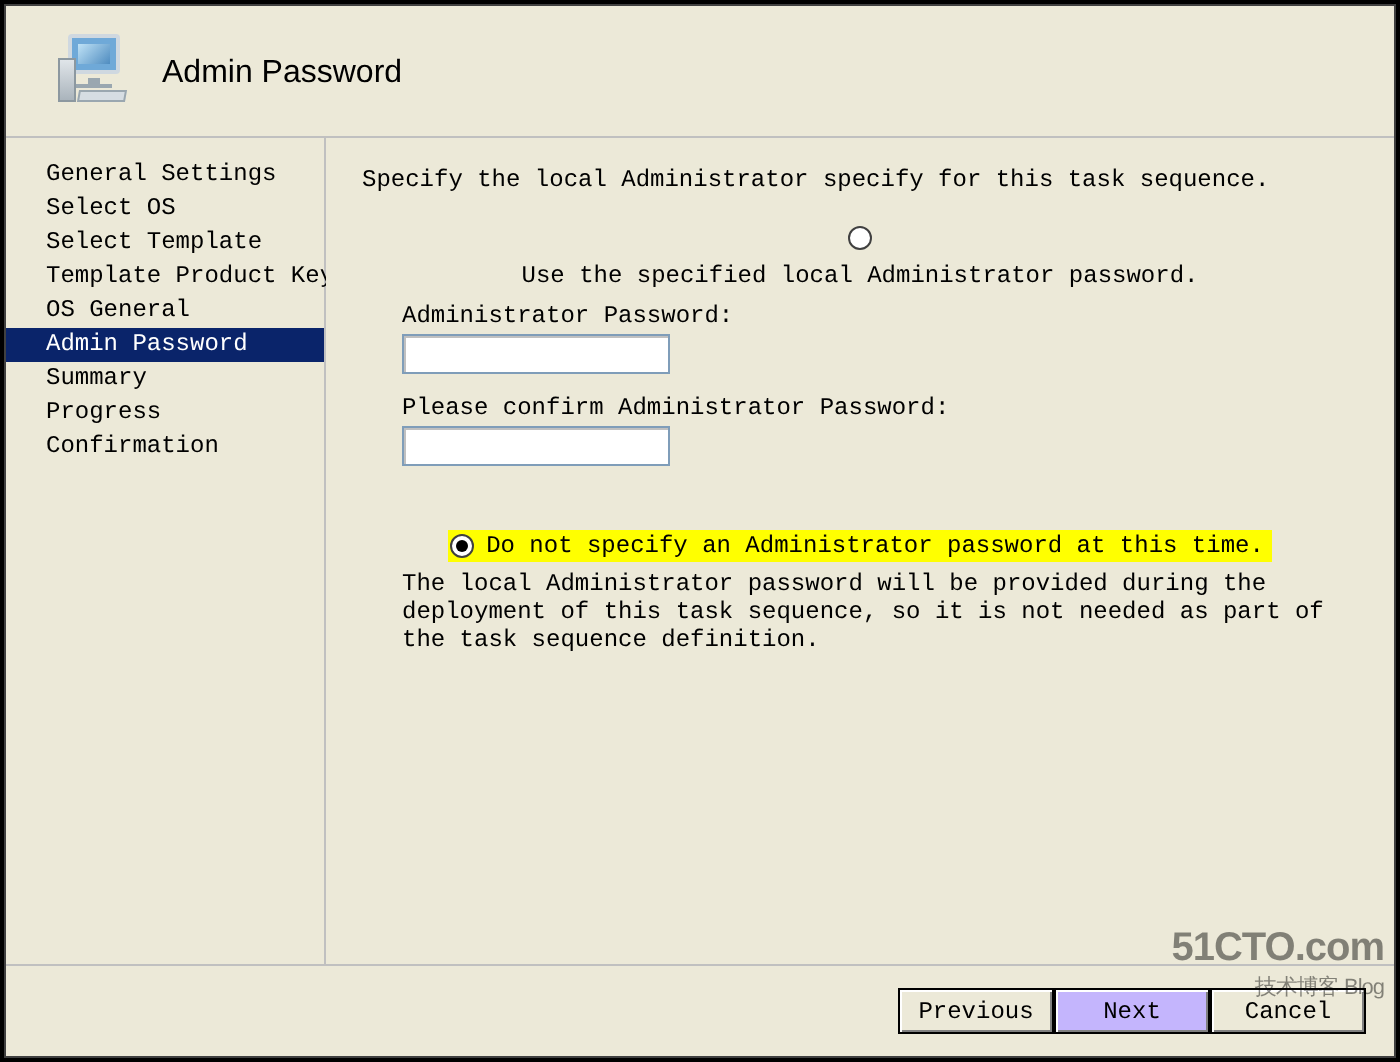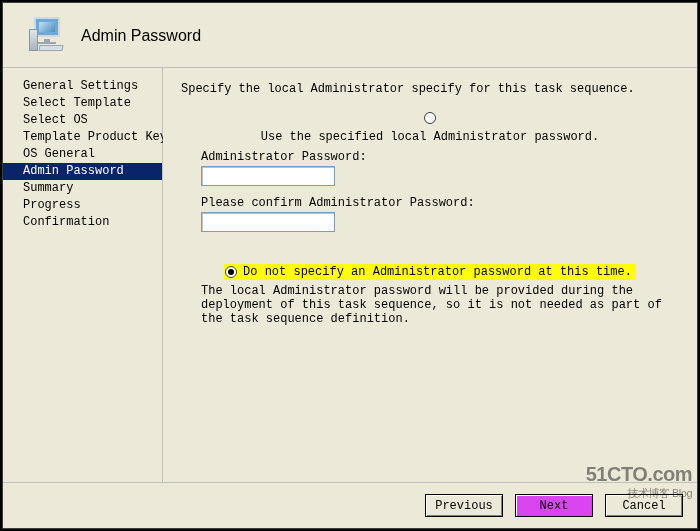--- a/index.html
+++ b/index.html
@@ -137,38 +137,38 @@
     margin-top: 2px;
     line-height: 14px;
   }
   .footer {
     height: 46px;
     border-top: 1px solid #c0c0c0;
     display: flex;
     align-items: center;
     justify-content: flex-end;
     padding-right: 14px;
-    gap: 12px;
+    gap: 0;
     background: #ece9d8;
   }
   .btn {
     min-width: 78px;
     height: 23px;
     font-family: "Courier New", monospace;
     font-size: 12px;
     background: #ece9d8;
     border: 1px solid #000;
     cursor: pointer;
     display: inline-flex;
     align-items: center;
     justify-content: center;
     box-shadow: inset 1px 1px 0 #fff, inset -1px -1px 0 #808080;
   }
   .btn.hi {
-    background: #d946ef;
+    background: #c4b5fd;
   }
   
   .pc-icon {
     display: inline-block;
     position: relative;
     width: 38px; height: 36px;
   }
   .pc-icon .mon {
     position: absolute; left: 5px; top: 0;
     width: 26px; height: 20px;
@@ -224,22 +224,22 @@
         <span class="tower"></span><span class="kb"></span>
       </span>
     </span>
     <h1>Admin Password</h1>
   </div>
 
   <div class="body">
 
     <div class="sidebar">
       <div class="step"><span>General Settings</span></div>
+      <div class="step"><span>Select OS</span></div>
       <div class="step"><span>Select Template</span></div>
-      <div class="step"><span>Select OS</span></div>
       <div class="step"><span>Template Product Key</span></div>
       <div class="step"><span>OS General</span></div>
       <div class="step active"><span>Admin Password</span></div>
       <div class="step"><span>Summary</span></div>
       <div class="step"><span>Progress</span></div>
       <div class="step"><span>Confirmation</span></div>
     </div>
 
     <div class="content">
       <div class="instr">Specify the local Administrator specify for this task sequence.</div>

